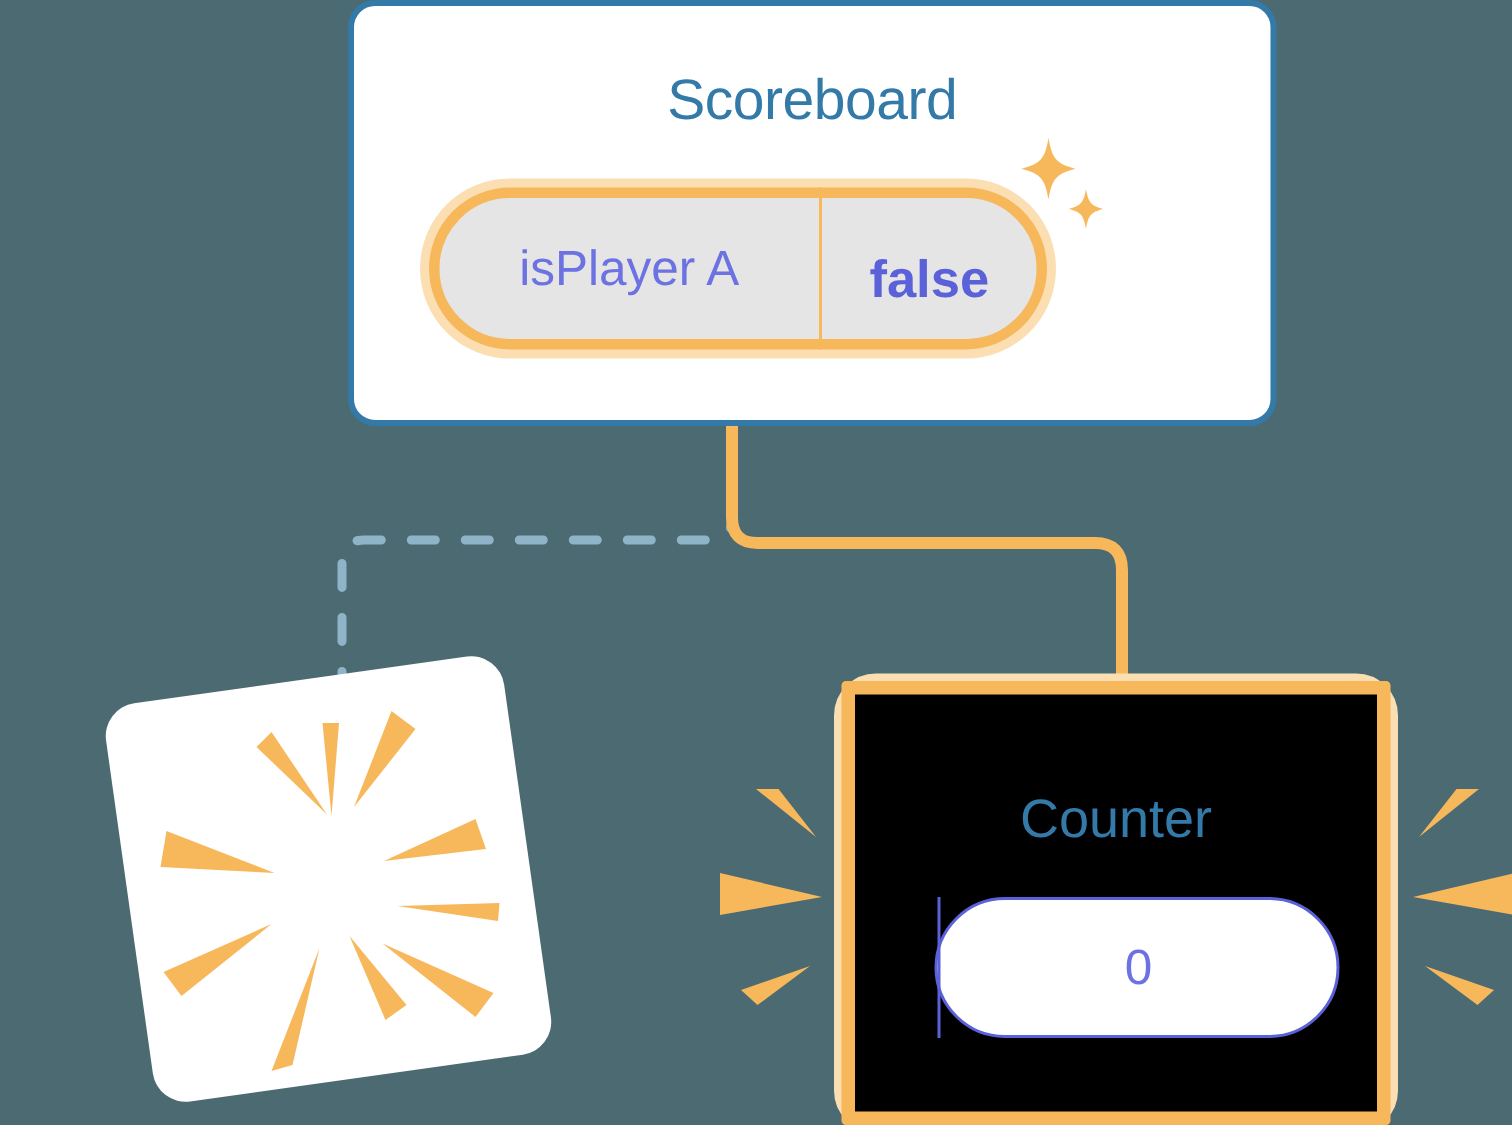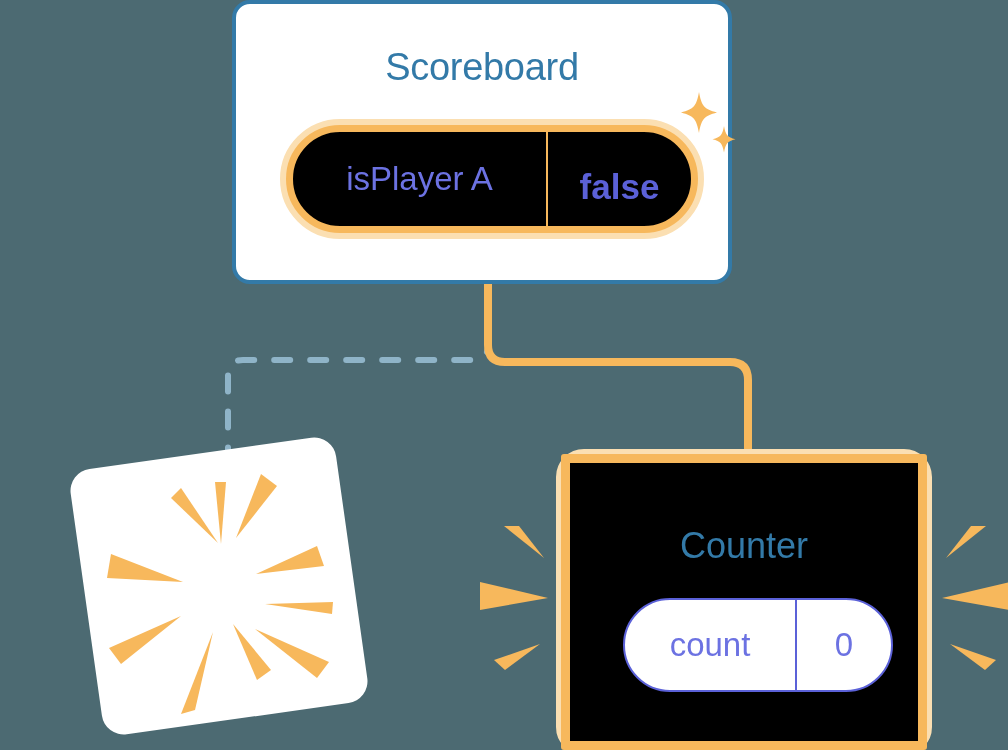--- a/index.html
+++ b/index.html
@@ -24,21 +24,21 @@
     width: 1008px; height: 750px;
     z-index: 1;
     pointer-events: none;
   }
 
   
   #scoreboard-card {
     position: absolute;
     left: 232px;
     top: 0px;
-    width: 500px;
+    width: 619px;
     height: 284px;
     background: #ffffff;
     border: 4px solid #337aa8;
     border-radius: 18px;
     box-sizing: border-box;
     z-index: 5;
   }
   #scoreboard-title {
     position: absolute;
     left: 0; right: 0;
@@ -66,21 +66,21 @@
     border: 8px solid #fbdfb2;
     border-radius: 60px;
   }
   #scoreboard-pill {
     position: absolute;
     left: 6px; top: 6px;
     width: 412px; height: 108px;
     box-sizing: border-box;
     border: 7px solid #f7b85c;
     border-radius: 54px;
-    background: #000000;
+    background: #e5e5e5;
     display: flex;
     align-items: stretch;
   }
   #scoreboard-pill-key {
     flex: 0 0 253px;
     display: flex;
     align-items: center;
     justify-content: center;
     color: #6c72e2;
     font-size: 33px;
@@ -281,21 +281,20 @@
       <path d="M 35 170 L 24 160 L 70 144 Z"></path>
     </g>
   </svg>
 
   <div id="counter-card">
     <div id="counter-card-glow"></div>
     <div id="counter-card-body">
       <div id="counter-title">Counter</div>
 
       <div id="counter-pill">
-        <div id="counter-pill-key">count</div>
         <div id="counter-pill-divider"></div>
         <div id="counter-pill-value">0</div>
       </div>
     </div>
   </div>
 
   <svg id="counter-rays-right" viewBox="0 0 90 190" width="90" height="190">
     <g fill="#f7b85c">
       <path d="M 56 26 L 41 26 L 16 58 Z"></path>
       <path d="M 80 82 L 80 110 L 12 98 Z"></path>

